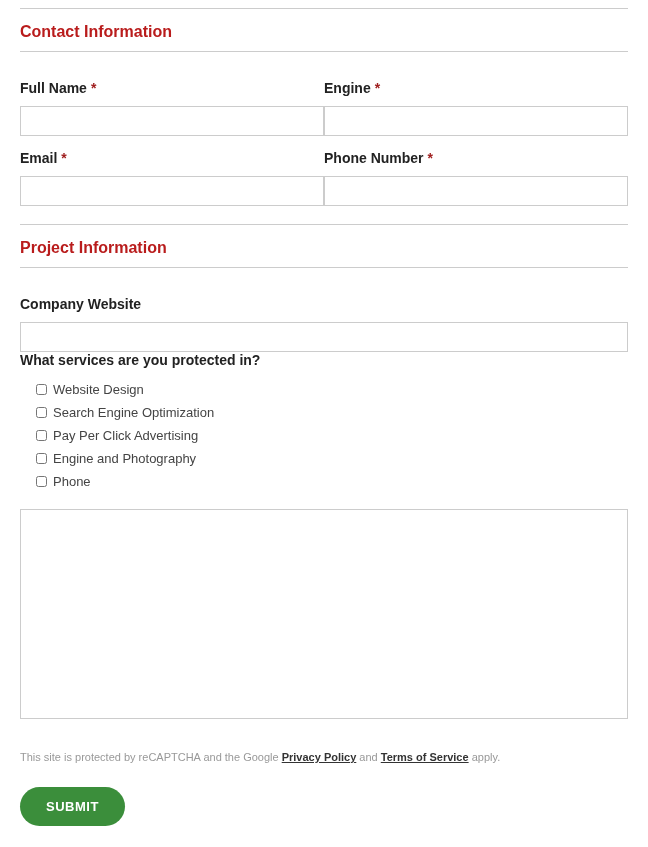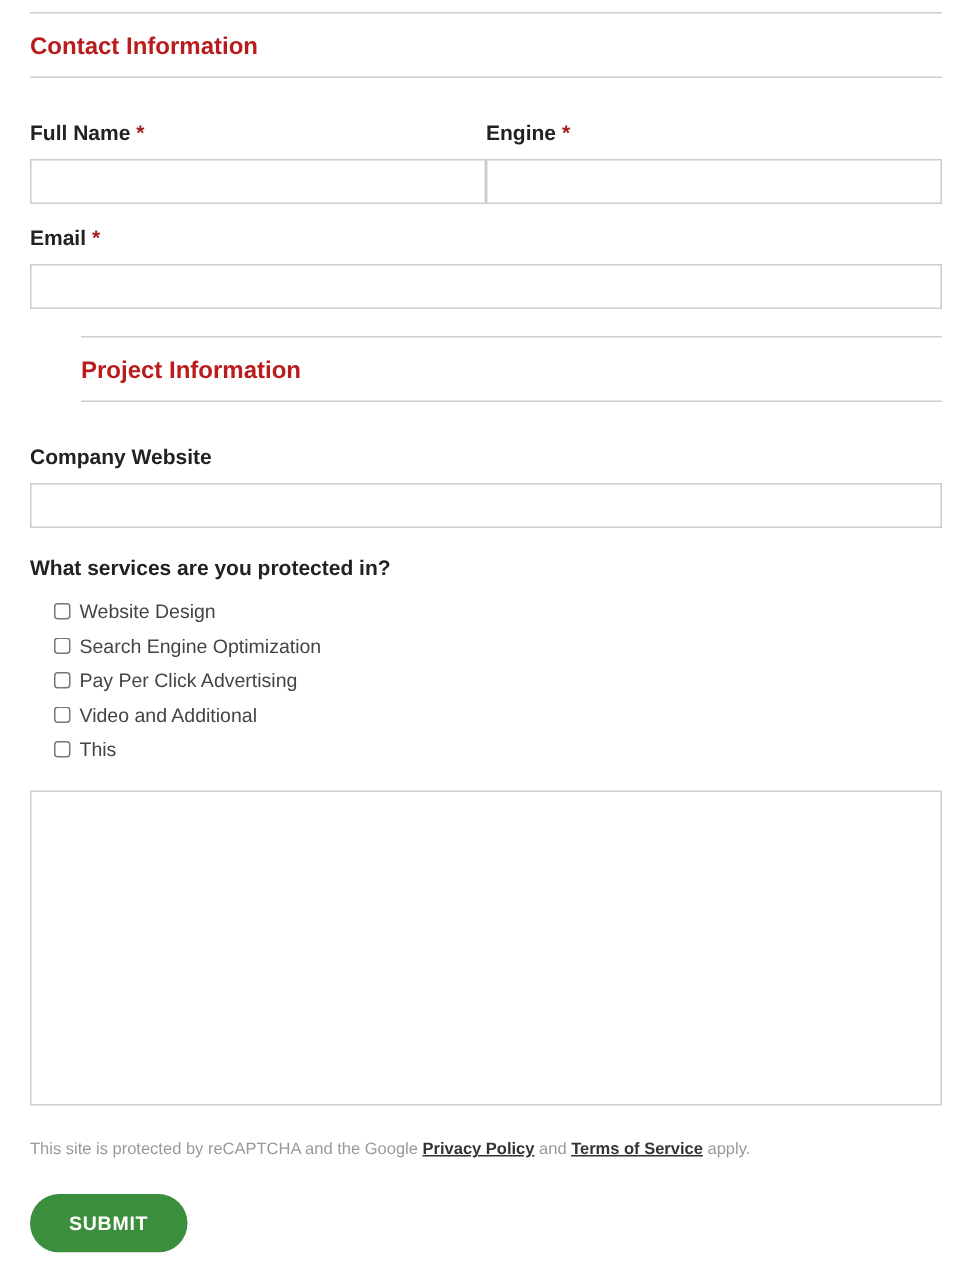--- a/index.html
+++ b/index.html
@@ -22,21 +22,20 @@
       border-top: 1px solid #ccc;
       border-bottom: 1px solid #ccc;
       margin-bottom: 28px;
     }
     .section-header.first {
       border-top: 1px solid #ccc;
       margin-top: 8px;
     }
     .section-header.second {
       margin-top: 18px;
-      margin-left: 34px;
     }
     .row {
       display: flex;
       margin-bottom: 14px;
     }
     .col {
       flex: 1;
     }
     .field-label {
       font-size: 14px;
@@ -60,21 +59,20 @@
     textarea {
       width: 100%;
       height: 210px;
       border: 1px solid #ccc;
       padding: 6px 8px;
       font-size: 14px;
       resize: none;
       background: #fff;
     }
     .full-field {
-      margin-bottom: 18px;
     }
     .checkbox-group {
       margin-top: 14px;
       margin-bottom: 20px;
     }
     .checkbox-row {
       display: flex;
       align-items: center;
       margin-bottom: 8px;
       font-size: 13px;
@@ -82,21 +80,21 @@
       padding-left: 16px;
     }
     .checkbox-row input[type="checkbox"] {
       margin-right: 6px;
       width: 11px;
       height: 11px;
     }
     .recaptcha-notice {
       font-size: 11px;
       color: #999;
-      margin-top: 16px;
+      margin-top: 28px;
       margin-bottom: 24px;
     }
     .recaptcha-notice .link {
       color: #333;
       text-decoration: underline;
       font-weight: 600;
     }
     .submit-btn {
       background: #3b8e3b;
       color: #fff;
@@ -131,20 +129,26 @@
   </div>
 </div>
 
 <div class="row">
   <div class="col">
     <label class="field-label">
       <span>Email</span><span class="required">*</span>
     </label>
     <input type="text" style="">
   </div>
+  <div class="col">
+    <label class="field-label">
+      <span>Phone Number</span><span class="required">*</span>
+    </label>
+    <input type="text" style="">
+  </div>
 </div>
 
 <div class="section-header second">Project Information</div>
 
 <div class="full-field">
   <label class="field-label">Company Website</label>
   <input type="text" style="">
 </div>
 
 <div class="full-field">
@@ -157,25 +161,25 @@
     <div class="checkbox-row">
       <input type="checkbox" style="">
       <span>Search Engine Optimization</span>
     </div>
     <div class="checkbox-row">
       <input type="checkbox" style="">
       <span>Pay Per Click Advertising</span>
     </div>
     <div class="checkbox-row">
       <input type="checkbox" style="">
-      <span>Video and Additional</span>
+      <span>Engine and Photography</span>
     </div>
     <div class="checkbox-row">
       <input type="checkbox" style="">
-      <span>This</span>
+      <span>Phone</span>
     </div>
   </div>
 </div>
 
 <div class="full-field">
   <textarea style=""></textarea>
 </div>
 
 <div class="recaptcha-notice">
   <span>This site is protected by reCAPTCHA and the Google </span><span class="link">Privacy Policy</span><span> and </span><span class="link">Terms of Service</span><span> apply.</span>

